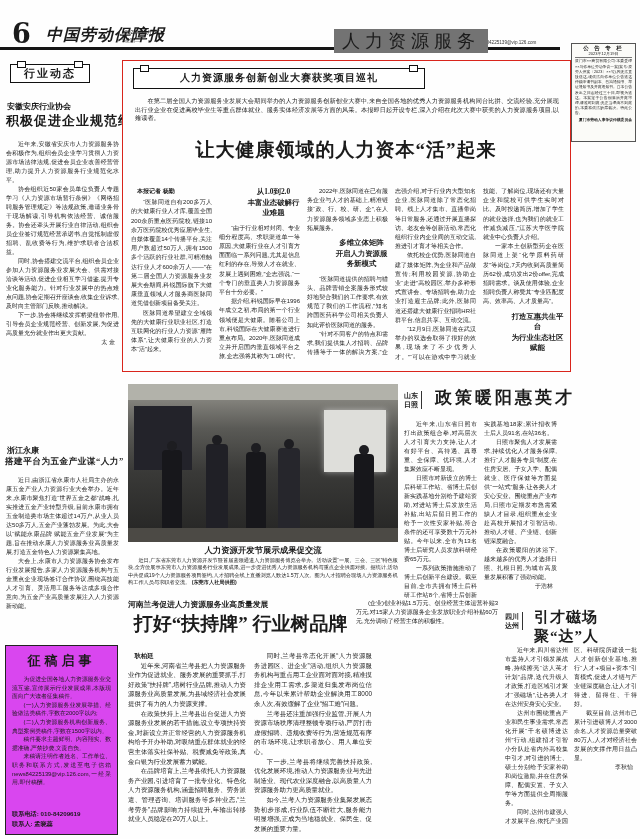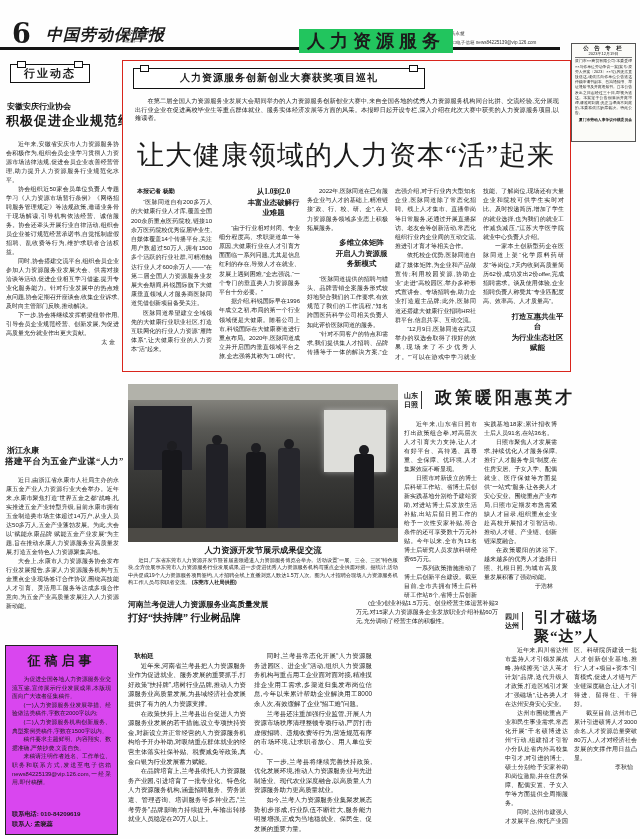--- a/index.html
+++ b/index.html
@@ -10,22 +10,22 @@
   .jt p{margin:0;text-indent:2em;}
   .serif{font-family:"Liberation Serif","DejaVu Serif",serif;}
   .sig{display:block;text-align:right;text-indent:0!important;padding-right:4px;}
 
   
   #hdr-num{left:12px;top:18px;font-size:27px;font-weight:bold;font-family:"DejaVu Serif",serif;}
   #hdr-masthead{left:46px;top:25px;font-size:16px;font-weight:900;font-style:italic;
                 font-family:"Liberation Serif",serif;letter-spacing:1px;}
   #hdr-dates{left:122px;top:28px;font-size:5px;line-height:8px;color:#222;}
   #hdr-rule{left:0;top:47px;width:560px;height:3px;background:#151515;}
-  #hdr-section{left:299px;top:29px;font-size:18px;font-weight:bold;letter-spacing:5px;
-               background:#22c55e;padding:0 8px;z-index:2;}
+  #hdr-section{left:334px;top:29px;font-size:18px;font-weight:normal;letter-spacing:5px;
+               background:#737373;padding:0 8px;z-index:2;}
   #hdr-info{left:392px;top:29px;width:180px;font-size:4.6px;line-height:9px;color:#333;white-space:nowrap;}
   #hdr-info span{margin-right:8px;}
 
   
   #notice-box{left:571px;top:43px;width:65px;height:99px;border:1px solid #555;background:#fbfbf8;
               font-size:3.8px;line-height:5.2px;padding:2px 3px;box-sizing:border-box;}
   #notice-title{text-align:center;font-weight:bold;font-size:5.5px;letter-spacing:2px;}
   #notice-date{text-align:center;font-size:4px;border-bottom:.5px solid #777;padding-bottom:1px;margin-bottom:1px;}
   #notice-body{text-align:justify;}
   #notice-sig{display:block;text-align:right;font-weight:bold;margin-top:1px;}
@@ -51,21 +51,21 @@
            padding:6px 6px 5px;background:#d946ef;}
   #cfp-title{text-align:center;font-size:13px;font-weight:bold;letter-spacing:4px;margin-bottom:5px;}
   #cfp-body{font-size:5.8px;line-height:8.6px;}
   #cfp-contact{position:absolute;left:6px;bottom:5px;width:101px;font-size:6.2px;line-height:10px;font-weight:bold;}
 
   
   #feature-box{left:122px;top:60px;width:449px;height:312px;border:1.6px solid #d9251c;
                box-sizing:border-box;background:#fefefe;}
   #ft-banner{left:10px;top:7px;width:292px;height:21px;font-size:10px;line-height:18px;letter-spacing:1px;}
   #ft-intro{left:12px;top:36px;width:424px;height:38px;font-size:6.2px;line-height:8.6px;color:#222;}
-  #ft-headline{left:0;top:76px;width:446px;text-align:center;font-size:27px;font-weight:normal;letter-spacing:1px;}
+  #ft-headline{left:0;top:76px;width:446px;text-align:center;font-size:19px;font-weight:bold;letter-spacing:1px;}
   #ft-subhead{left:0;top:109px;width:446px;text-align:center;font-size:9px;font-weight:bold;}
   #ft-cols{left:8px;top:126px;width:433px;height:178px;font-size:6px;line-height:9.2px;
            column-count:5;column-gap:7px;column-fill:auto;}
   #ft-cols .byline{text-indent:1em;font-weight:bold;margin-bottom:2px;}
   .colhead{text-align:center;font-weight:bold;font-size:7.4px;line-height:10.5px;margin:5px 0;
            break-inside:avoid;font-family:"Liberation Serif",serif;text-indent:0!important;}
   .colhead span{display:block;margin-left:28px;}
 
   
   #photo{left:128px;top:384px;width:270px;height:158px;overflow:hidden;
@@ -92,21 +92,21 @@
   
   .kicker2{font-size:7px;font-weight:bold;line-height:9px;text-align:center;border-right:1px solid #333;
            padding-right:3px;}
   #rz-kicker{left:404px;top:391px;}
   #rz-headline{left:435px;top:386px;font-size:17px;font-weight:bold;letter-spacing:3px;}
   #rz-body{left:404px;top:420px;width:233px;height:183px;font-size:6px;line-height:9px;
            column-count:3;column-gap:7px;column-fill:auto;}
 
   
   #lk-kicker{left:128px;top:599px;font-size:7.8px;font-weight:bold;}
-  #lk-headline{left:128px;top:611px;width:225px;font-size:10px;font-weight:bold;}
+  #lk-headline{left:128px;top:611px;width:225px;font-size:19px;font-weight:bold;text-align:center;}
   #lk-side{left:356px;top:599px;width:142px;height:48px;font-size:6px;line-height:8.8px;}
   #lk-body{left:128px;top:651px;width:370px;height:183px;font-size:6.4px;line-height:9.6px;
            column-count:3;column-gap:8px;column-fill:auto;}
   #lk-body .author{text-indent:1em;font-weight:bold;}
 
   
   #dz-kicker{left:505px;top:612px;}
   #dz-headline{left:534px;top:608px;font-size:15px;font-weight:bold;letter-spacing:1px;}
   #dz-body{left:505px;top:646px;width:132px;height:188px;font-size:6px;line-height:9px;
            column-count:2;column-gap:6px;column-fill:auto;}

